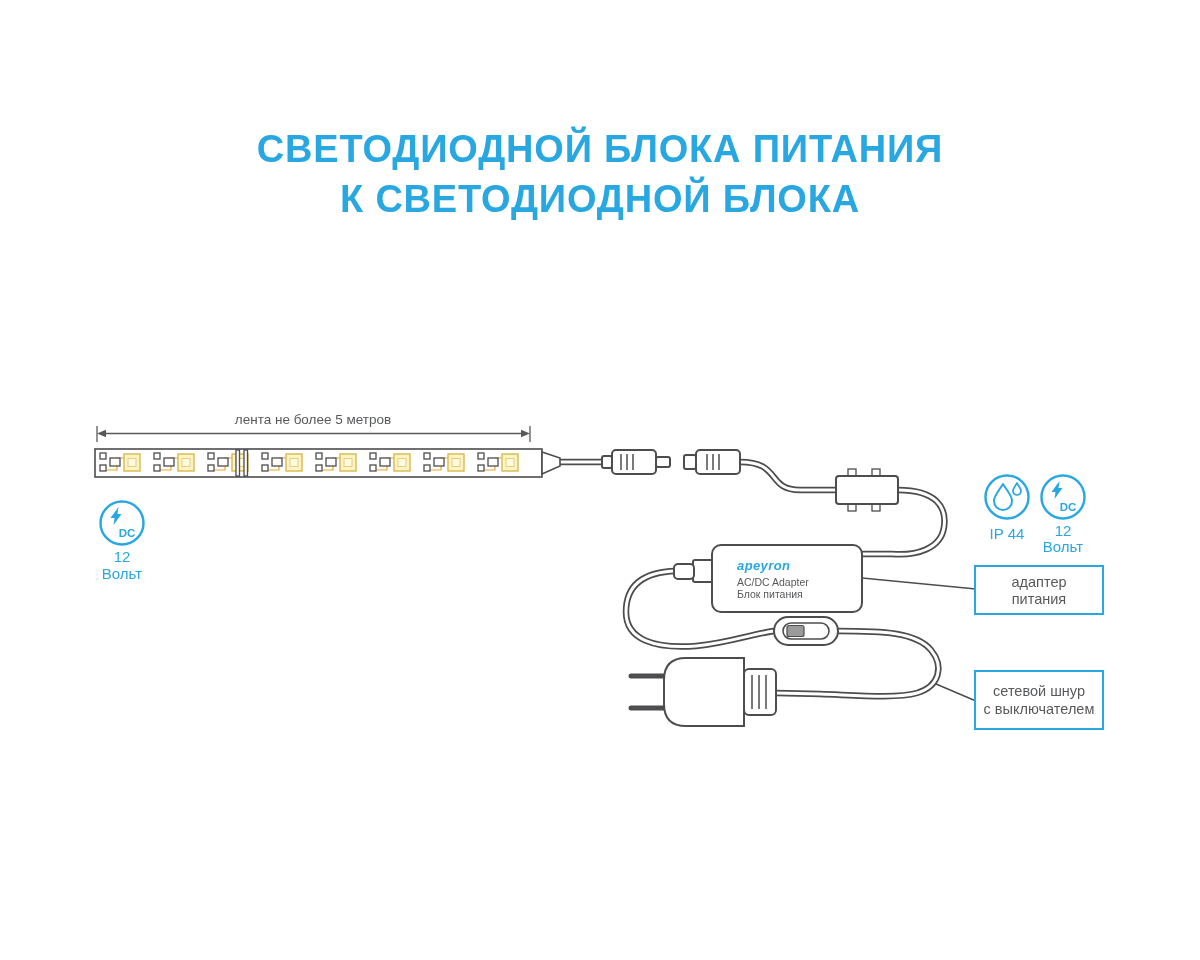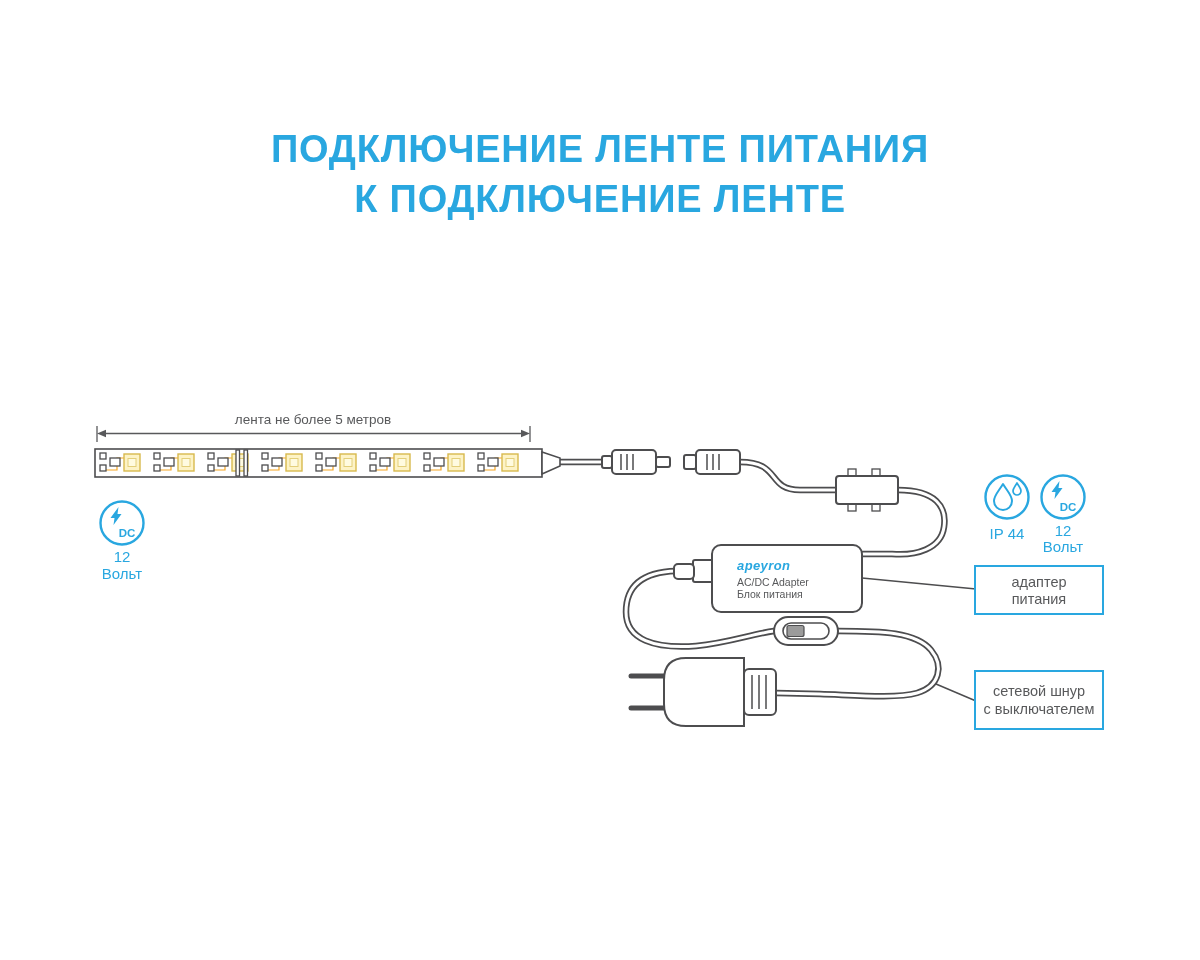--- a/index.html
+++ b/index.html
@@ -39,22 +39,22 @@
   .adapter-text { fill:#58595B; font-size:10.5px; }
   .brand-text { fill:var(--accent); font-size:13px; font-weight:700; font-style:italic; letter-spacing:0.4px; }
   .toggle { fill:#9B9B9B; stroke:var(--line); stroke-width:1.2; }
 </style>
 </head>
 <body>
 
 <div class="canvas">
 
   <div class="title">
-    <div>ПОДКЛЮЧЕНИЕ ЛЕНТЕ ПИТАНИЯ</div>
-    <div>К ПОДКЛЮЧЕНИЕ ЛЕНТЕ</div>
+    <div>СВЕТОДИОДНОЙ БЛОКА ПИТАНИЯ</div>
+    <div>К СВЕТОДИОДНОЙ БЛОКА</div>
   </div>
 
   <svg width="1200" height="960" viewBox="0 0 1200 960">
     <defs>
       <g id="led-unit">
         <polyline class="trace" points="6,470 17,470 17,458 30,458"></polyline>
         <rect class="comp" x="0" y="453" width="6" height="6"></rect>
         <rect class="comp" x="0" y="465" width="6" height="6"></rect>
         <rect class="comp" x="10" y="458" width="10" height="8"></rect>
         <rect class="led" x="24" y="454" width="16" height="17"></rect>

